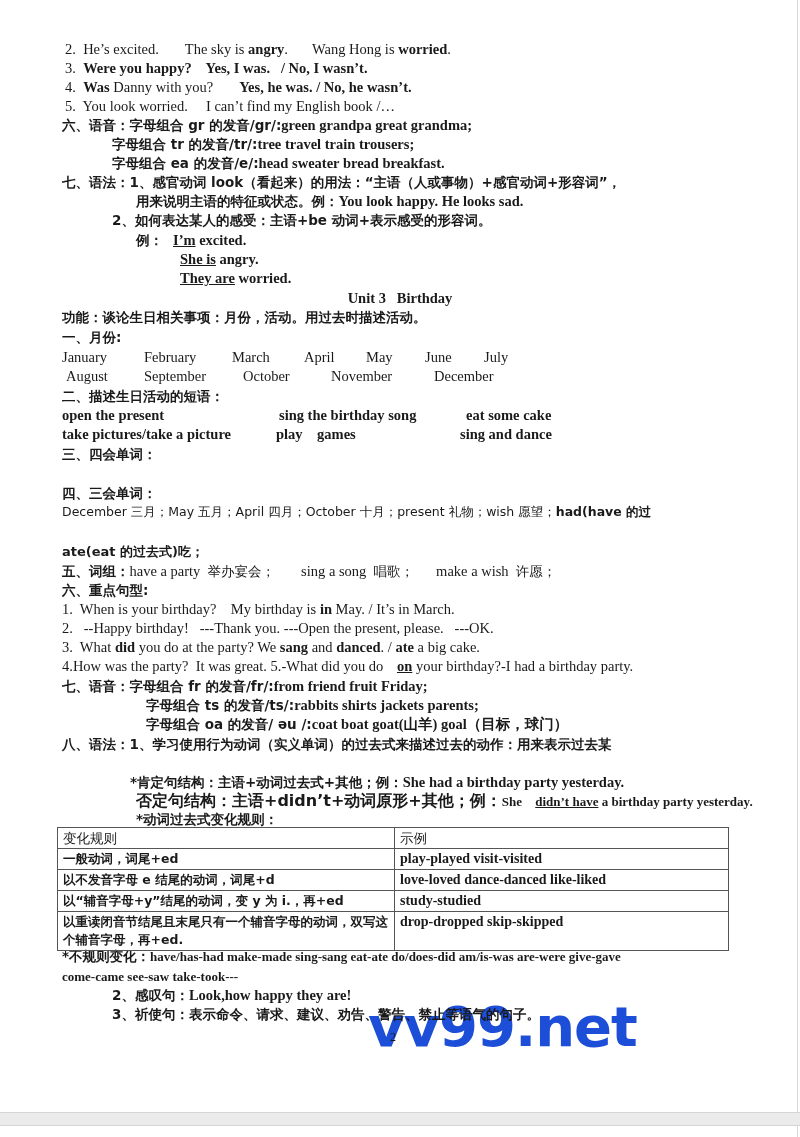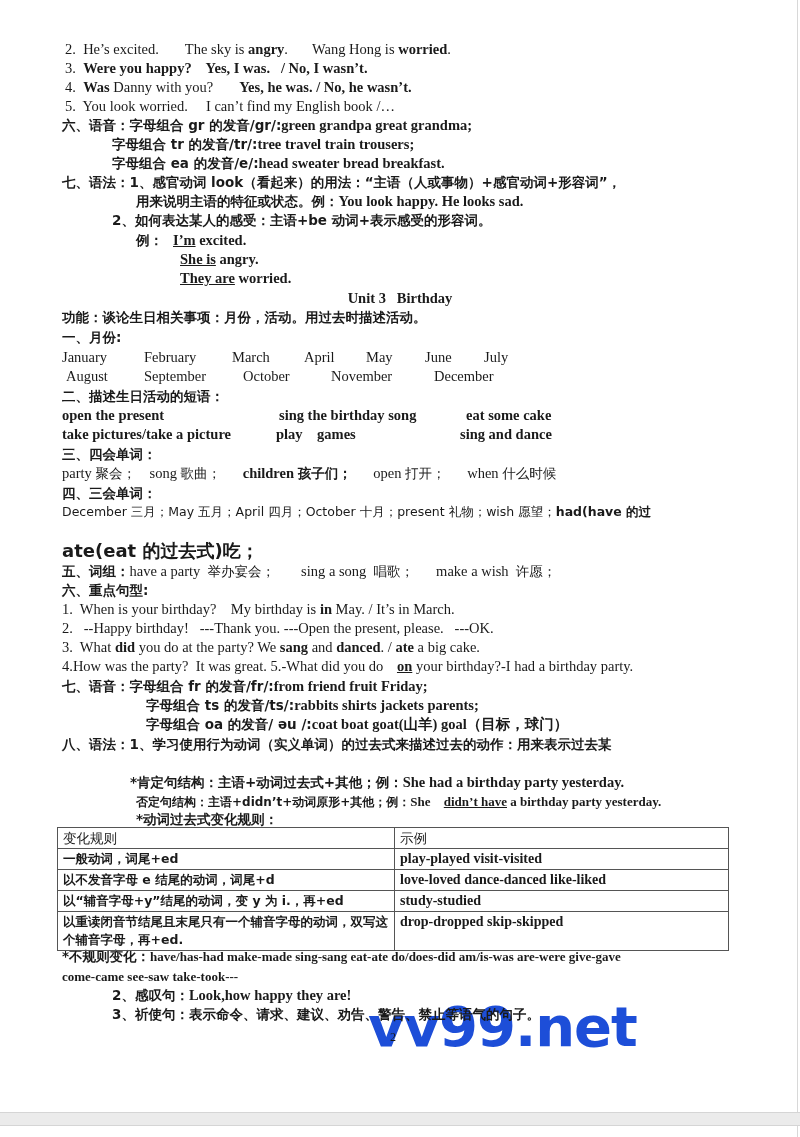--- a/index.html
+++ b/index.html
@@ -130,36 +130,29 @@
   </div>
   <div class="line b" style="left:62px; top:425px; width:500px;">
     <span style="position:absolute;left:0">take pictures/take a picture</span>
     <span style="position:absolute;left:214px; white-space:pre">play    games</span>
     <span style="position:absolute;left:398px">sing and dance</span>
   </div>
 
   <div class="line" style="left:62px; top:445px;">
     <span class="cnb">三、四会单词：</span>
   </div>
-  <div class="line" style="left:62px; top:464px;">
-    <span>party</span> <span class="cn">聚会；</span><span class="gap" style="width:10px"></span>
-    <span>song</span> <span class="cn">歌曲；</span><span class="gap" style="width:18px"></span>
-    <span class="b">children</span> <span class="cnb">孩子们；</span><span class="gap" style="width:18px"></span>
-    <span>open</span> <span class="cn">打开；</span><span class="gap" style="width:18px"></span>
-    <span>when</span> <span class="cn">什么时候</span>
-  </div>
 
   <div class="line" style="left:62px; top:484px;">
     <span class="cnb">四、三会单词：</span>
   </div>
   <div class="line" style="left:62px; top:503px; font-size:13.5px;">
     <span class="cn" style="font-size:12.5px">December 三月；May 五月；April 四月；October 十月；present 礼物；wish 愿望；</span><span class="cnb" style="font-size:12.5px">had(have 的过</span>
   </div>
   <div class="line" style="left:62px; top:542px;">
-    <span class="cnb" style="font-size:18px">ate(eat 的过去式)吃；</span>
+    <span class="cnb" style="font-size:13px">ate(eat 的过去式)吃；</span>
   </div>
 
   <div class="line" style="left:62px; top:562px;">
     <span class="cnb">五、词组：</span><span>have a party</span>&nbsp;&nbsp;<span class="cn">举办宴会；</span><span class="gap" style="width:26px"></span><span>sing a song</span>&nbsp;&nbsp;<span class="cn">唱歌；</span><span class="gap" style="width:22px"></span><span>make a wish</span>&nbsp;&nbsp;<span class="cn">许愿；</span>
   </div>
 
   <div class="line" style="left:62px; top:581px;">
     <span class="cnb">六、重点句型:</span>
   </div>
   <div class="line" style="left:62px; top:600px; white-space:pre;"><span>1.  When is your birthday?    My birthday is </span><span class="b">in</span><span> May. / It’s in March.</span></div>
@@ -177,21 +170,21 @@
     <span class="cnb">字母组合 oa 的发音/ əu /:</span><span class="b">coat boat goat(山羊) goal（目标，球门）</span>
   </div>
 
   <div class="line" style="left:62px; top:735px;">
     <span class="cnb">八、语法：</span><span class="cnb">1、学习使用行为动词（实义单词）的过去式来描述过去的动作：用来表示过去某</span>
   </div>
   <div class="line" style="left:130px; top:773px;">
     <span class="cnb">*肯定句结构：主语+动词过去式+其他；例：</span><span class="b">She had a birthday party yesterday.</span>
   </div>
   <div class="line" style="left:136px; top:792px;">
-    <span class="cnb" style="font-size:12px">否定句结构：主语+didn’t+动词原形+其他；例：</span><span class="b" style="font-size:13px">She </span><span class="b u" style="font-size:13px">didn’t have</span><span class="b" style="font-size:13px"> a birthday party yesterday.</span>
+    <span class="cnb" style="font-size:16px">否定句结构：主语+didn’t+动词原形+其他；例：</span><span class="b" style="font-size:13px">She </span><span class="b u" style="font-size:13px">didn’t have</span><span class="b" style="font-size:13px"> a birthday party yesterday.</span>
   </div>
   <div class="line" style="left:136px; top:810px;">
     <span class="cnb">*动词过去式变化规则：</span>
   </div>
 
   <table class="rules z">
     <tbody>
         <tr>
       <td class="c1 cn">变化规则</td>
       <td class="cn">示例</td>

